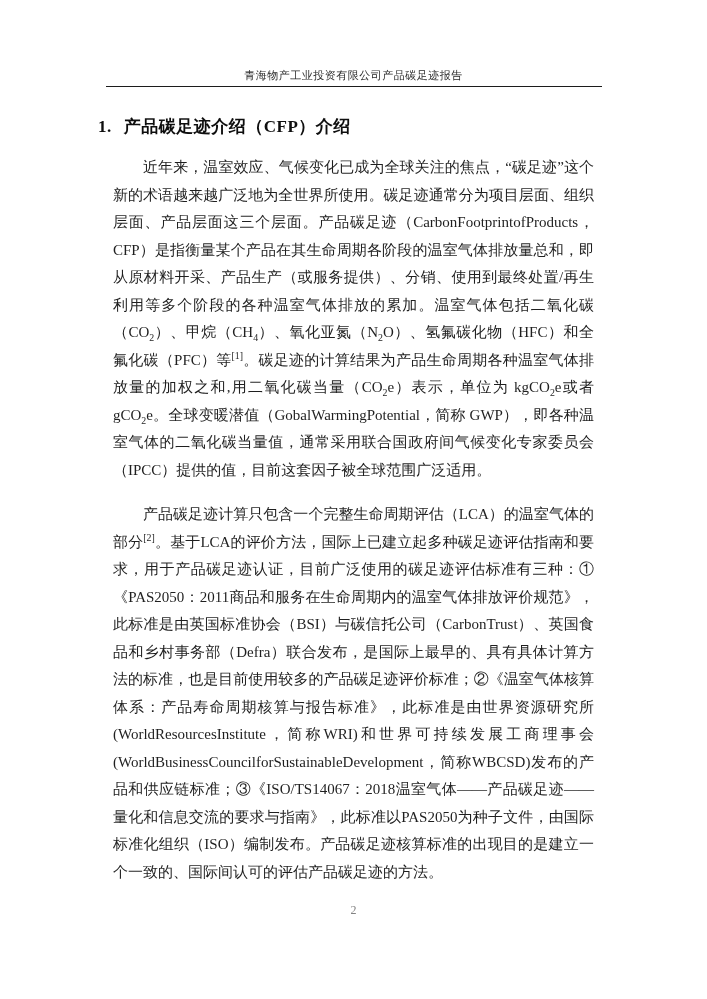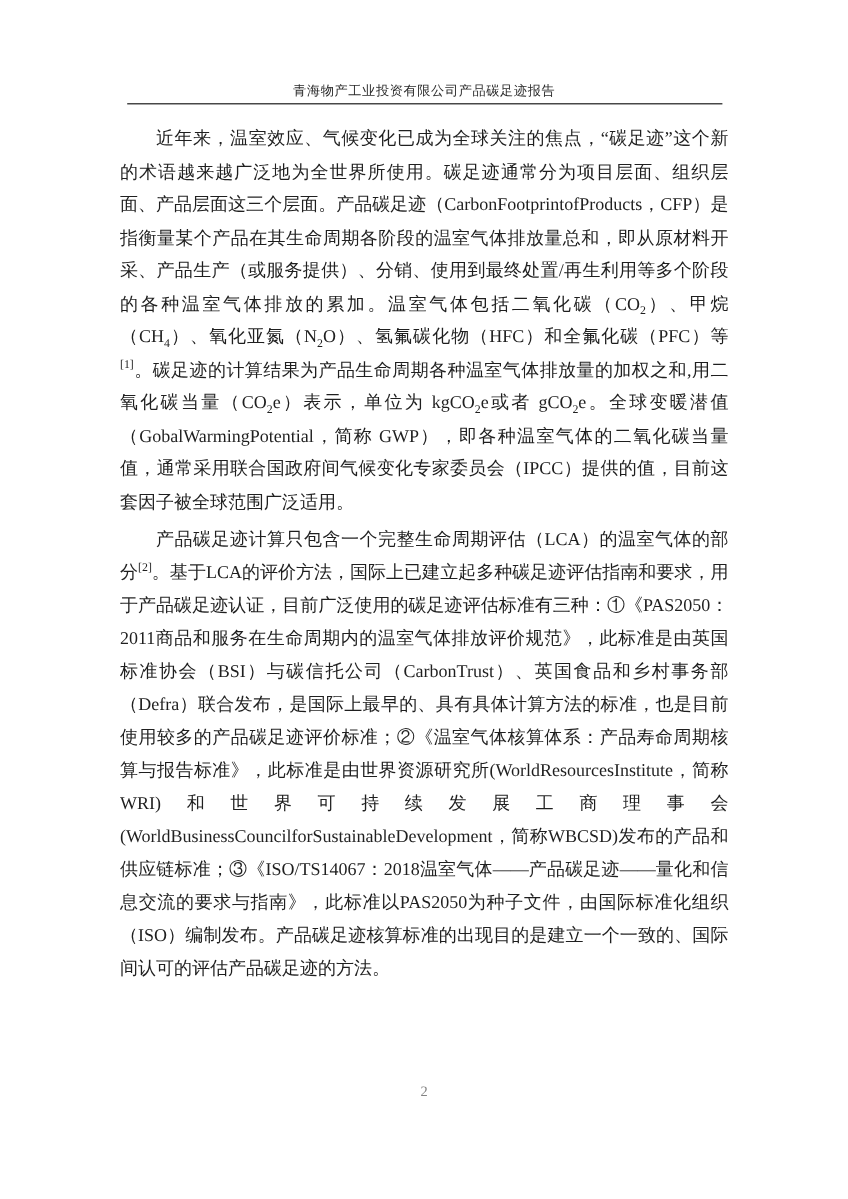--- a/index.html
+++ b/index.html
@@ -41,21 +41,21 @@
     font-size: 17px;
     font-weight: bold;
     color: #0e0e0e;
     letter-spacing: 0.5px;
   }
   .heading-number {
     display: inline-block;
     margin-right: 12px;
   }
   .body-para {
-    margin: 4px;
+    margin: 17px;
     font-size: 15px;
     line-height: 27.5px;
     text-align: justify;
     text-indent: 2em;
     color: #1f1f1f;
   }
   .body-para.first {
     margin-top: 16px;
   }
   .body-para sup,
@@ -79,20 +79,23 @@
 <body>
 
 <div class="page">
 
   <div class="header">
     <div class="header-title">青海物产工业投资有限公司产品碳足迹报告</div>
     <hr class="header-rule">
   </div>
 
   <div class="content">
+    <h1 class="heading">
+      <span class="heading-number">1.</span><span class="heading-text">产品碳足迹介绍（CFP）介绍</span>
+    </h1>
 
     <p class="body-para first">近年来，温室效应、气候变化已成为全球关注的焦点，“碳足迹”这个新的术语越来越广泛地为全世界所使用。碳足迹通常分为项目层面、组织层面、产品层面这三个层面。产品碳足迹（CarbonFootprintofProducts，CFP）是指衡量某个产品在其生命周期各阶段的温室气体排放量总和，即从原材料开采、产品生产（或服务提供）、分销、使用到最终处置/再生利用等多个阶段的各种温室气体排放的累加。温室气体包括二氧化碳（CO<sub>2</sub>）、甲烷（CH<sub>4</sub>）、氧化亚氮（N<sub>2</sub>O）、氢氟碳化物（HFC）和全氟化碳（PFC）等<sup>[1]</sup>。碳足迹的计算结果为产品生命周期各种温室气体排放量的加权之和,用二氧化碳当量（CO<sub>2</sub>e）表示，单位为 kgCO<sub>2</sub>e或者 gCO<sub>2</sub>e。全球变暖潜值（GobalWarmingPotential，简称 GWP），即各种温室气体的二氧化碳当量值，通常采用联合国政府间气候变化专家委员会（IPCC）提供的值，目前这套因子被全球范围广泛适用。</p>
 
     <p class="body-para">产品碳足迹计算只包含一个完整生命周期评估（LCA）的温室气体的部分<sup>[2]</sup>。基于LCA的评价方法，国际上已建立起多种碳足迹评估指南和要求，用于产品碳足迹认证，目前广泛使用的碳足迹评估标准有三种：①《PAS2050：2011商品和服务在生命周期内的温室气体排放评价规范》，此标准是由英国标准协会（BSI）与碳信托公司（CarbonTrust）、英国食品和乡村事务部（Defra）联合发布，是国际上最早的、具有具体计算方法的标准，也是目前使用较多的产品碳足迹评价标准；②《温室气体核算体系：产品寿命周期核算与报告标准》，此标准是由世界资源研究所(WorldResourcesInstitute，简称WRI)和世界可持续发展工商理事会(WorldBusinessCouncilforSustainableDevelopment，简称WBCSD)发布的产品和供应链标准；③《ISO/TS14067：2018温室气体——产品碳足迹——量化和信息交流的要求与指南》，此标准以PAS2050为种子文件，由国际标准化组织（ISO）编制发布。产品碳足迹核算标准的出现目的是建立一个一致的、国际间认可的评估产品碳足迹的方法。</p>
   </div>
 
   <div class="footer">
     <span class="page-number">2</span>
   </div>
 

